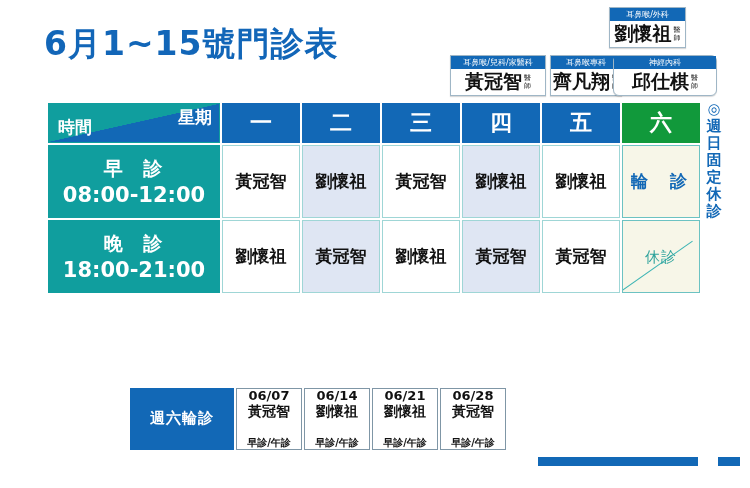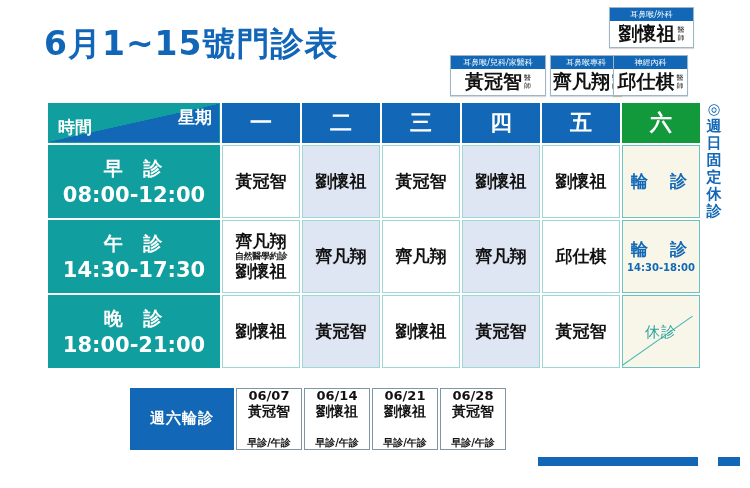--- a/index.html
+++ b/index.html
@@ -63,24 +63,24 @@
   }
   .doc-suffix {
     font-size: 7px;
     line-height: 8px;
     color: #111111;
     margin-left: 2px;
     text-align: left;
     white-space: nowrap;
   }
 
-  #card-liu  { left: 609px; top: 7px;  width: 85px; }
+  #card-liu  { left: 609px; top: 7px;  width: 77px; }
   #card-huang{ left: 450px; top: 55px; width: 96px; }
   #card-chi  { left: 538px; top: 55px; width: 72px; margin-left: 12px; }
-  #card-chiu { left: 613px; top: 55px; width: 75px; }
+  #card-chiu { left: 613px; top: 55px; width: 104px; border-radius: 6px; }
 
   
   #schedule-table {
     position: absolute;
     left: 46px;
     top: 101px;
     width: 648px;
     border-collapse: separate;
     border-spacing: 2px;
     table-layout: fixed;
@@ -412,39 +412,20 @@
       <td class="slot">黃冠智</td>
       <td class="slot alt">劉懷祖</td>
       <td class="slot">黃冠智</td>
       <td class="slot alt">劉懷祖</td>
       <td class="slot">劉懷祖</td>
       <td class="slot sat">
         <span class="rotate-label">輪  診</span>
       </td>
     </tr>
 
-    <tr>
-      <td class="time-cell">
-        <div class="time-label">午  診</div>
-        <div class="time-range">14:30-17:30</div>
-      </td>
-      <td class="slot">
-        <span class="name-line">齊凡翔</span>
-        <span class="sub-note">自然醫學約診</span>
-        <span class="name-line">劉懷祖</span>
-      </td>
-      <td class="slot alt">齊凡翔</td>
-      <td class="slot">齊凡翔</td>
-      <td class="slot alt">齊凡翔</td>
-      <td class="slot">邱仕棋</td>
-      <td class="slot sat">
-        <span class="rotate-label">輪  診</span>
-        <span class="rotate-time">14:30-18:00</span>
-      </td>
-    </tr>
 
     <tr>
       <td class="time-cell">
         <div class="time-label">晚  診</div>
         <div class="time-range">18:00-21:00</div>
       </td>
       <td class="slot">劉懷祖</td>
       <td class="slot alt">黃冠智</td>
       <td class="slot">劉懷祖</td>
       <td class="slot alt">黃冠智</td>

